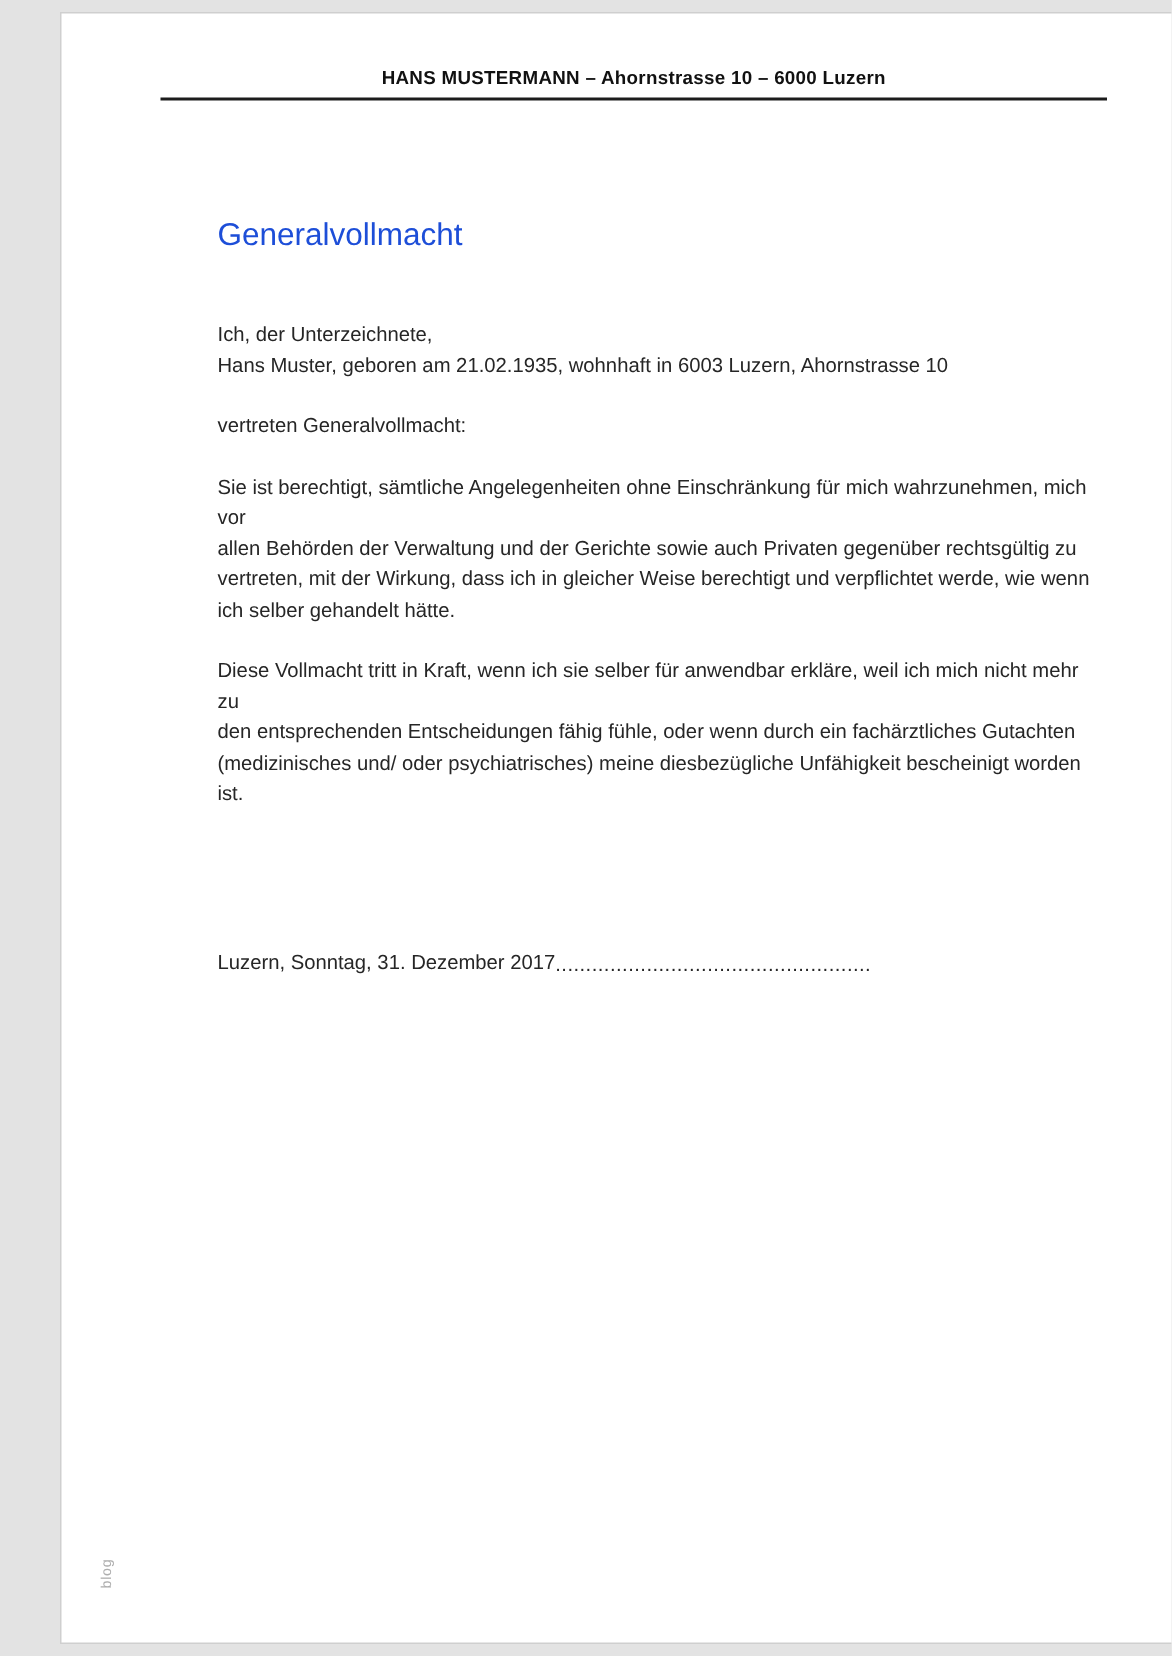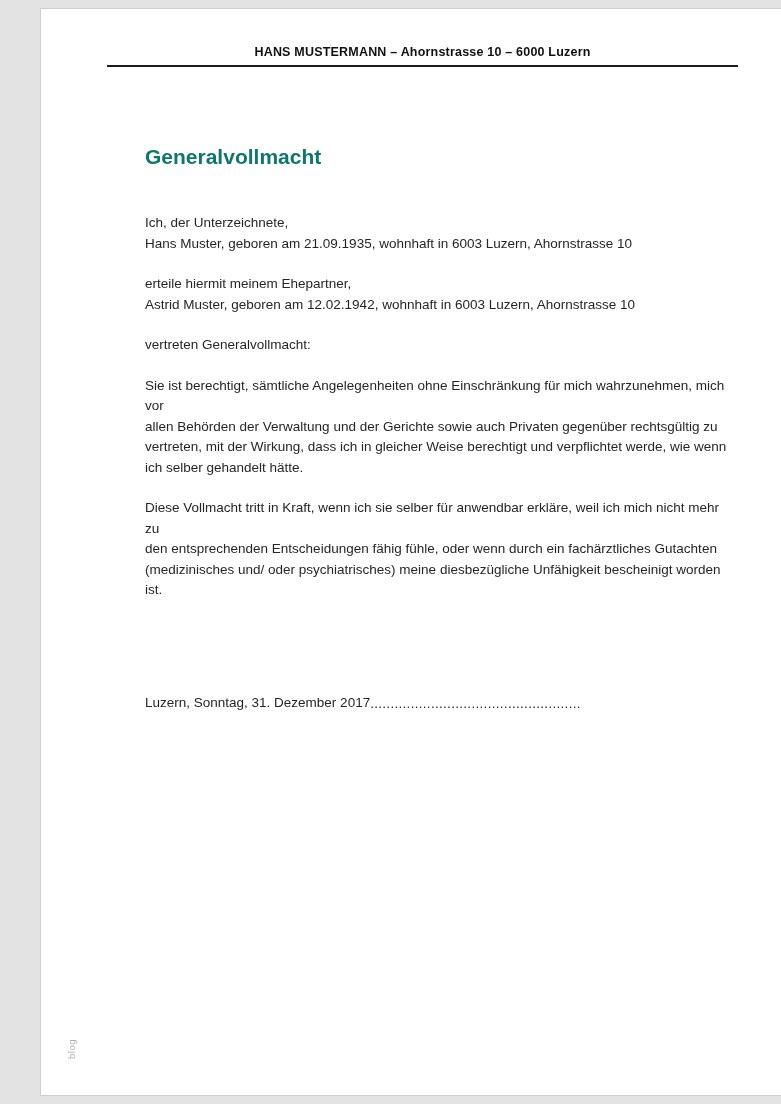--- a/index.html
+++ b/index.html
@@ -37,22 +37,22 @@
     color: #111111;
     border-bottom: 2px solid #1c1c1c;
     padding-bottom: 6px;
   }
   .content {
     padding: 0 68px 0 104px;
   }
   .doc-title {
     margin: 78px 0 0 0;
     font-size: 21px;
-    font-weight: bold;
-    color: #0f766e;
+    font-weight: normal;
+    color: #1d4ed8;
   }
   .body-text {
     margin-top: 44px;
   }
   .body-text p {
     margin: 0 0 20px 0;
     font-size: 13.5px;
     line-height: 20.5px;
     color: #262626;
     white-space: pre-line;
@@ -98,23 +98,21 @@
   <div class="page">
 
     <div class="letterhead">HANS MUSTERMANN – Ahornstrasse 10 – 6000 Luzern</div>
 
     <div class="content">
 
       <h1 class="doc-title">Generalvollmacht</h1>
 
       <div class="body-text">
         <p>Ich, der Unterzeichnete,
-Hans Muster, geboren am 21.09.1935, wohnhaft in 6003 Luzern, Ahornstrasse 10</p>
-        <p>erteile hiermit meinem Ehepartner,
-Astrid Muster, geboren am 12.02.1942, wohnhaft in 6003 Luzern, Ahornstrasse 10</p>
+Hans Muster, geboren am 21.02.1935, wohnhaft in 6003 Luzern, Ahornstrasse 10</p>
         <p>vertreten Generalvollmacht:</p>
         <p>Sie ist berechtigt, sämtliche Angelegenheiten ohne Einschränkung für mich wahrzunehmen, mich vor
 allen Behörden der Verwaltung und der Gerichte sowie auch Privaten gegenüber rechtsgültig zu
 vertreten, mit der Wirkung, dass ich in gleicher Weise berechtigt und verpflichtet werde, wie wenn
 ich selber gehandelt hätte.</p>
         <p>Diese Vollmacht tritt in Kraft, wenn ich sie selber für anwendbar erkläre, weil ich mich nicht mehr zu
 den entsprechenden Entscheidungen fähig fühle, oder wenn durch ein fachärztliches Gutachten
 (medizinisches und/ oder psychiatrisches) meine diesbezügliche Unfähigkeit bescheinigt worden ist.</p>
       </div>
 

